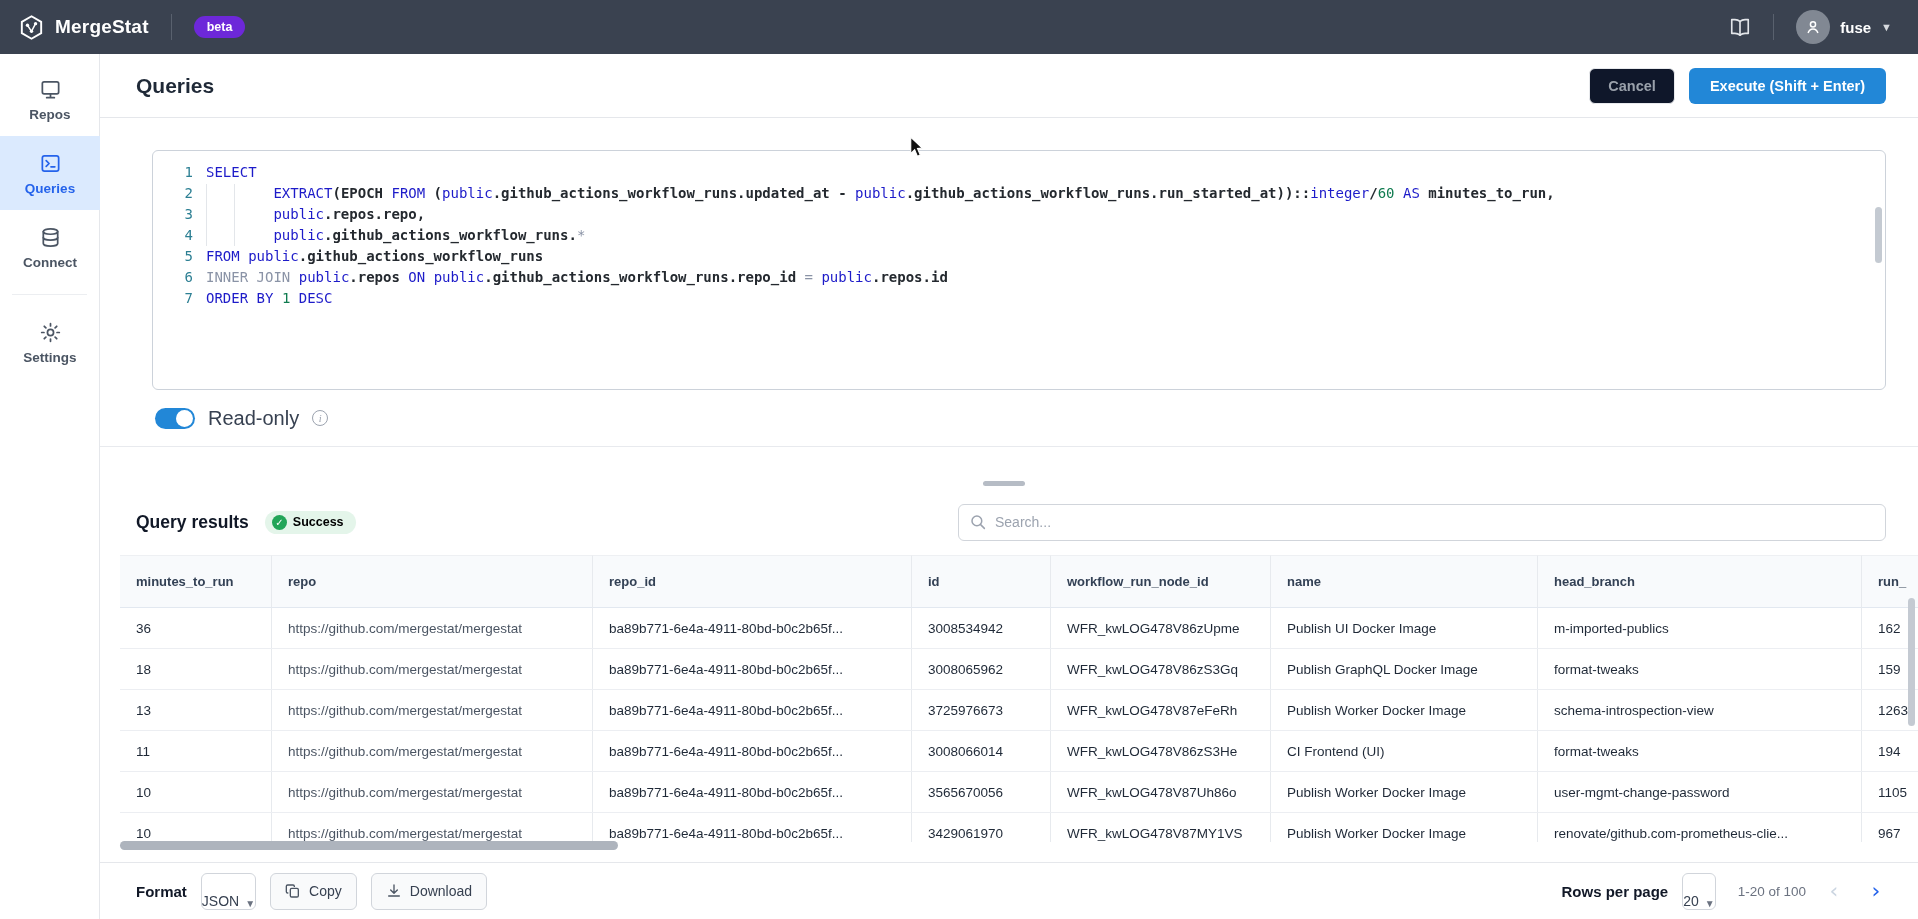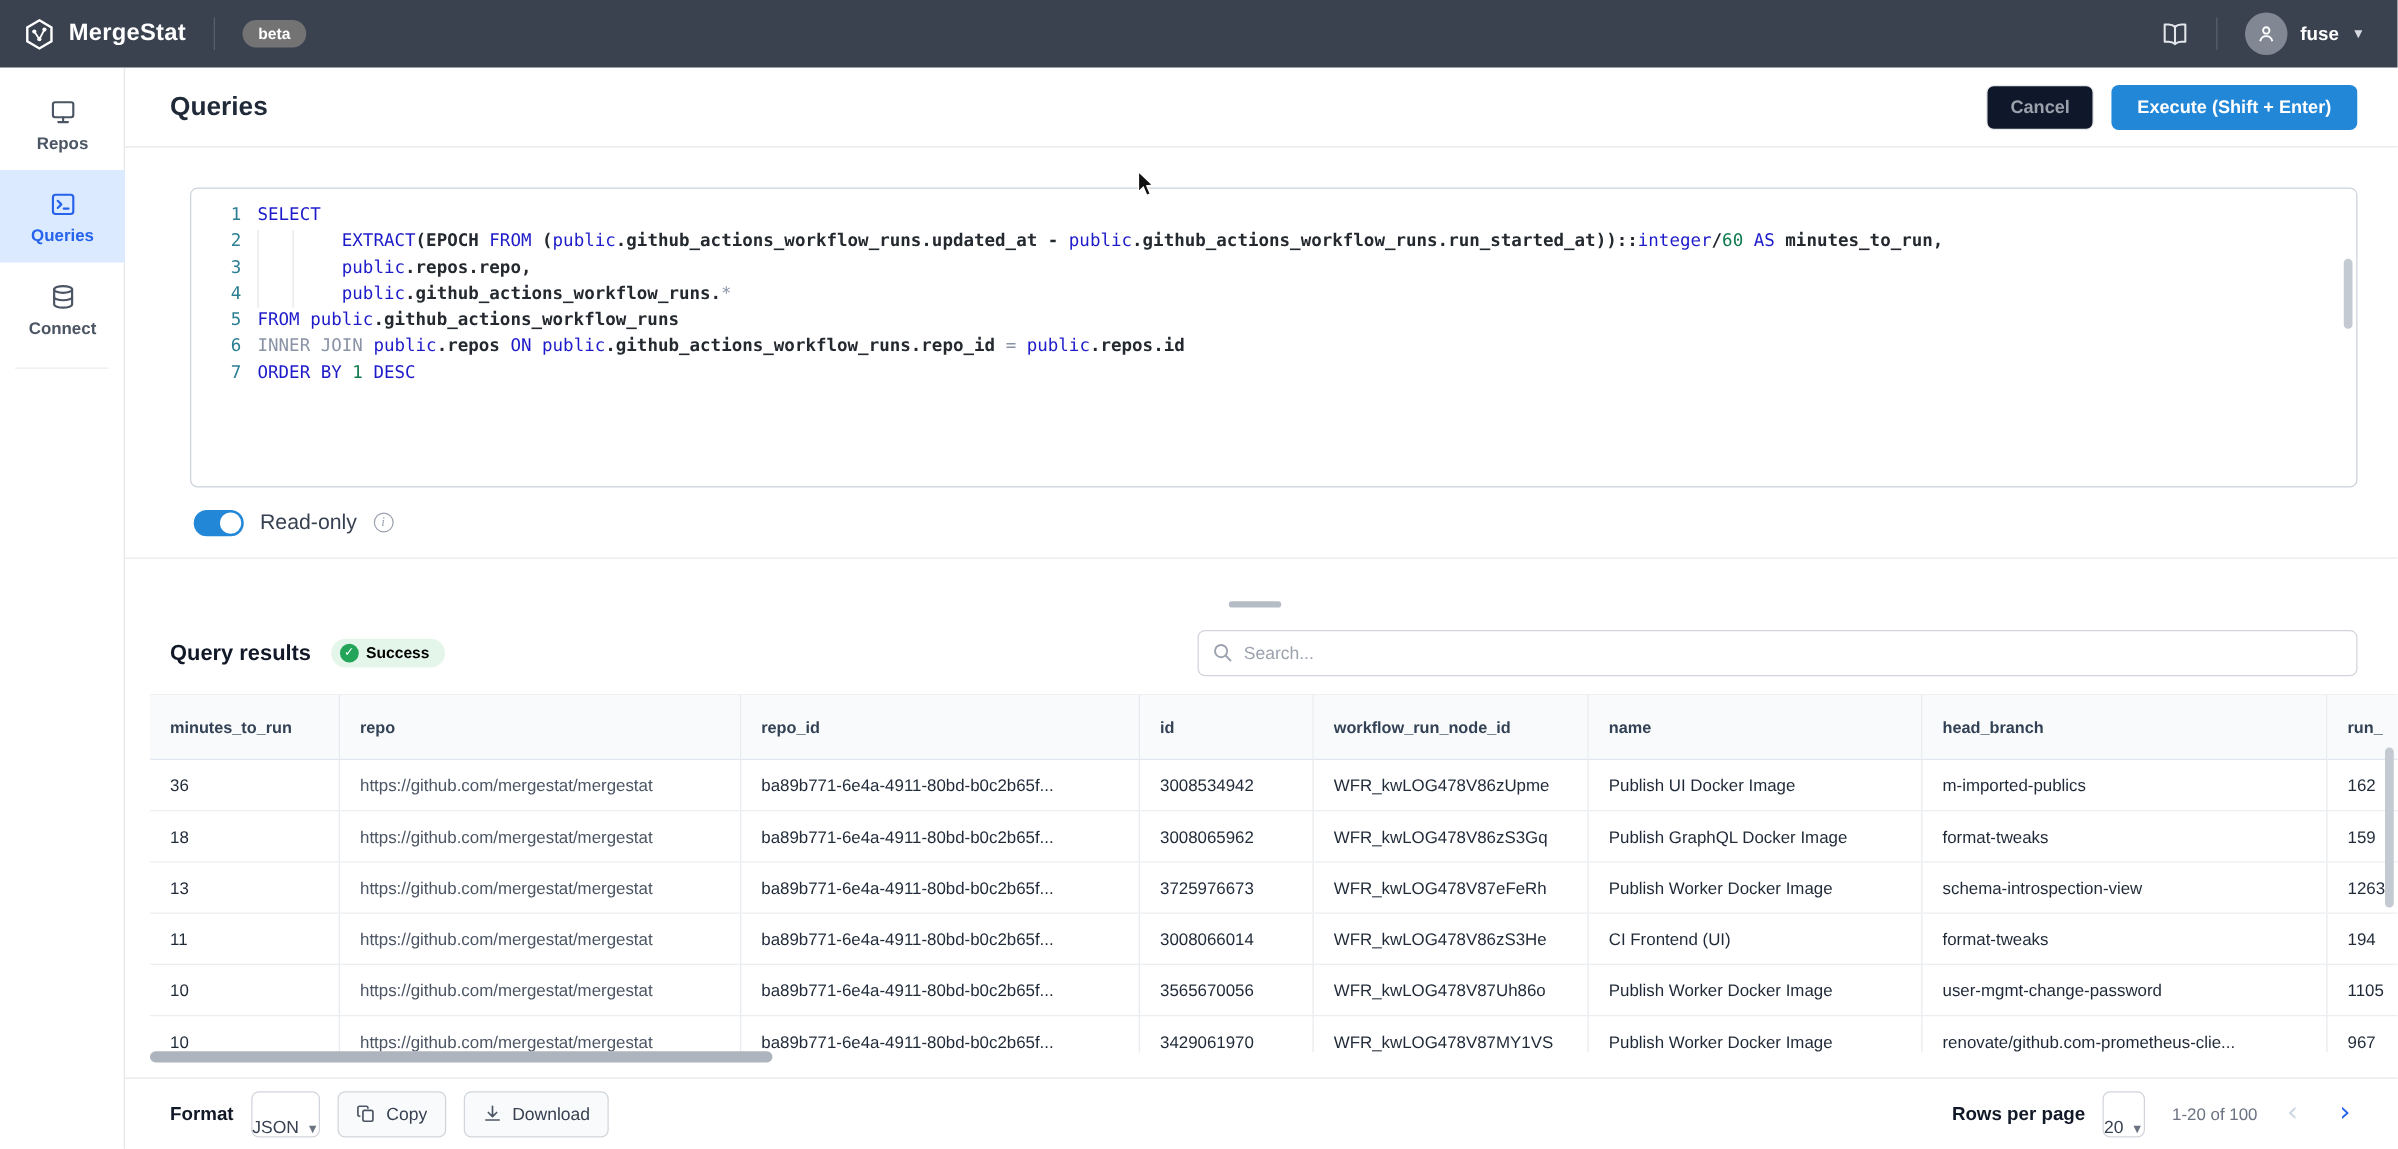--- a/index.html
+++ b/index.html
@@ -5,21 +5,21 @@
   * { margin:0; padding:0; box-sizing:border-box; }
   html,body { width:1918px; height:919px; overflow:hidden; background:#fff;
               font-family:"Liberation Sans", sans-serif; }
 
   
   .navbar { position:absolute; top:0; left:0; width:1918px; height:54px; background:#3a4250;
             display:flex; align-items:center; color:#fff; z-index:20; }
   .brand { display:flex; align-items:center; gap:10px; margin-left:18px; }
   .brand-name { font-size:19px; font-weight:bold; letter-spacing:.2px; }
   .nav-divider { width:1px; height:26px; background:#59616e; margin:0 22px; }
-  .beta-pill { background:#737373; border-radius:999px; padding:4px 13px; font-size:12.5px; font-weight:bold; }
+  .beta-pill { background:#6d28d9; border-radius:999px; padding:4px 13px; font-size:12.5px; font-weight:bold; }
   .nav-right { margin-left:auto; display:flex; align-items:center; margin-right:26px; gap:18px; }
   .avatar { width:34px; height:34px; border-radius:50%; background:#818893; display:flex; align-items:center; justify-content:center; }
   .username { font-size:15px; font-weight:bold; }
   .caret { font-size:11px; color:#d6d9de; }
 
   
   .sidebar { position:absolute; top:54px; left:0; width:100px; bottom:0; background:#fff;
              border-right:1px solid #e5e7eb; z-index:10; }
   .side-item { width:100px; padding:16px 0 14px; display:flex; flex-direction:column; align-items:center;
                gap:6px; color:#4b5563; cursor:pointer; }
@@ -51,21 +51,21 @@
   .tok-m { color:#8a93a6; }
   .tok-g { color:#0f7b4f; }
   .indent-guide { position:absolute; top:33px; height:62px; width:0; border-left:1px solid #e3e6ea; }
   .ed-vscroll { position:absolute; right:3px; top:56px; width:7px; height:56px; background:#c4cad2; border-radius:4px; }
 
   
   .readonly-row { position:absolute; left:0; right:0; top:336px; height:57px; border-bottom:1px solid #e8eaee;
                   display:flex; align-items:center; padding-left:55px; gap:13px; }
   .toggle { width:40px; height:21px; border-radius:999px; background:#2287d7; position:relative; cursor:pointer; }
   .toggle .knob { position:absolute; right:2px; top:2px; width:17px; height:17px; border-radius:50%; background:#fff; }
-  .readonly-lbl { font-size:17px; color:#374151; }
+  .readonly-lbl { font-size:20px; color:#374151; }
   .info-icon { width:16px; height:16px; border:1.4px solid #9ca3af; border-radius:50%; color:#9ca3af;
                font-size:10.5px; display:flex; align-items:center; justify-content:center; font-family:"Liberation Serif",serif; font-style:italic; }
 
   .resize-handle { position:absolute; top:427px; left:50%; margin-left:-26px; width:42px; height:5px;
                    border-radius:3px; background:#b6bcc5; cursor:row-resize; }
 
   
   .results-hdr { position:absolute; left:36px; right:32px; top:448px; height:40px; display:flex; align-items:center; }
   .results-title { font-size:17.5px; font-weight:bold; color:#111827; }
   .status-badge { margin-left:16px; display:flex; align-items:center; gap:6px; background:#e4f5ea;
@@ -179,20 +179,29 @@
     <span style="display:flex">
       <svg width="23" height="23" viewBox="0 0 24 24" fill="none" stroke-width="1.8" stroke-linecap="round" stroke-linejoin="round">
         <ellipse cx="12" cy="5.8" rx="7.5" ry="2.8"></ellipse>
         <path d="M4.5 5.8 V12 c0 1.55 3.36 2.8 7.5 2.8 s7.5 -1.25 7.5 -2.8 V5.8"></path>
         <path d="M4.5 12 V18.2 c0 1.55 3.36 2.8 7.5 2.8 s7.5 -1.25 7.5 -2.8 V12"></path>
       </svg>
     </span>
     <span class="lbl">Connect</span>
   </div>
   <div class="side-sep"></div>
+  <div class="side-item">
+    <span style="display:flex">
+      <svg width="23" height="23" viewBox="0 0 24 24" fill="none" stroke-width="1.8" stroke-linecap="round" stroke-linejoin="round">
+        <circle cx="12" cy="12" r="3.2"></circle>
+        <path d="M12 2.8 V5.2 M12 18.8 V21.2 M21.2 12 H18.8 M5.2 12 H2.8 M18.5 5.5 L16.8 7.2 M7.2 16.8 L5.5 18.5 M18.5 18.5 L16.8 16.8 M7.2 7.2 L5.5 5.5"></path>
+      </svg>
+    </span>
+    <span class="lbl">Settings</span>
+  </div>
 </div>
 
 <div class="main">
 
   <div class="page-header">
     <span class="page-title">Queries</span>
     <div class="hdr-buttons">
       <button class="btn btn-cancel">Cancel</button>
       <button class="btn btn-exec">Execute (Shift + Enter)</button>
     </div>

